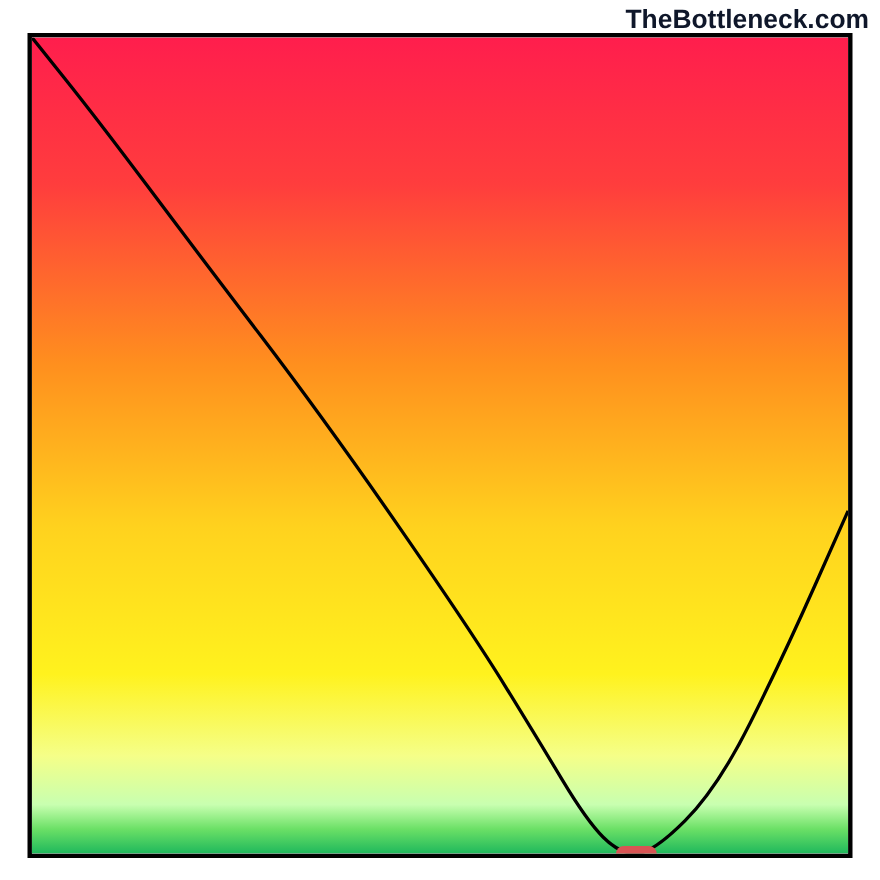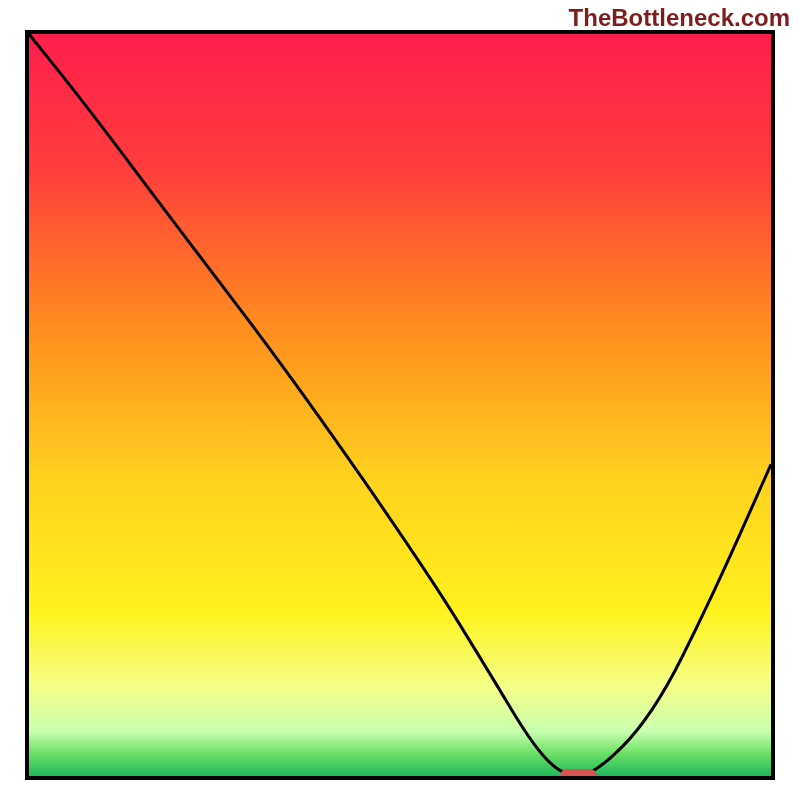--- a/index.html
+++ b/index.html
@@ -15,21 +15,21 @@
     width: 800px;
     height: 800px;
   }
   .watermark {
     position: absolute;
     top: 4px;
     right: 10px;
     font-family: Arial, Helvetica, sans-serif;
     font-size: 24px;
     font-weight: bold;
-    color: #7f1d1d;
+    color: #0f172a;
     z-index: 10;
   }
   .plot-frame {
     position: absolute;
     left: 25px;
     top: 30px;
     width: 750px;
     height: 750px;
     border: 4px solid #000000;
     box-sizing: border-box;

